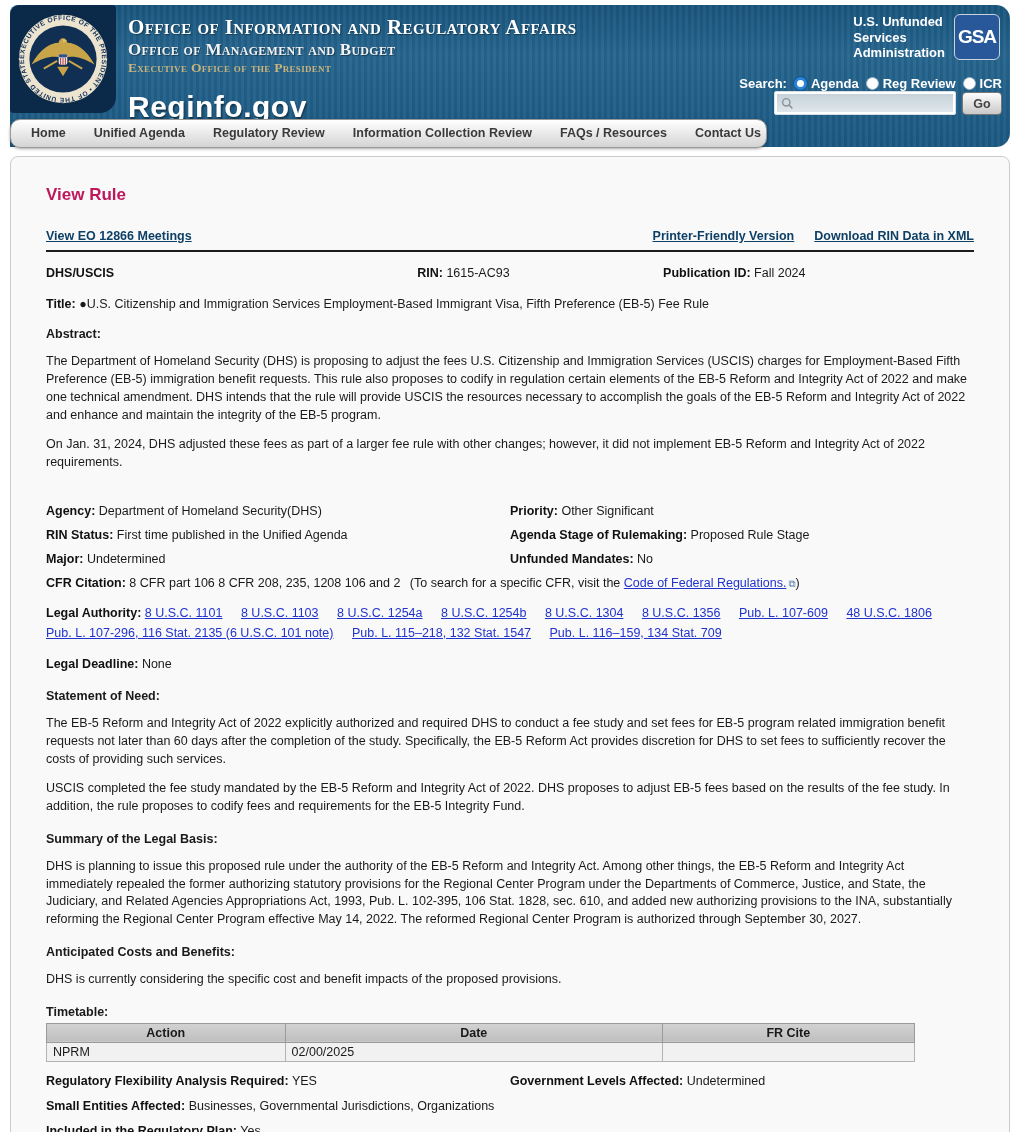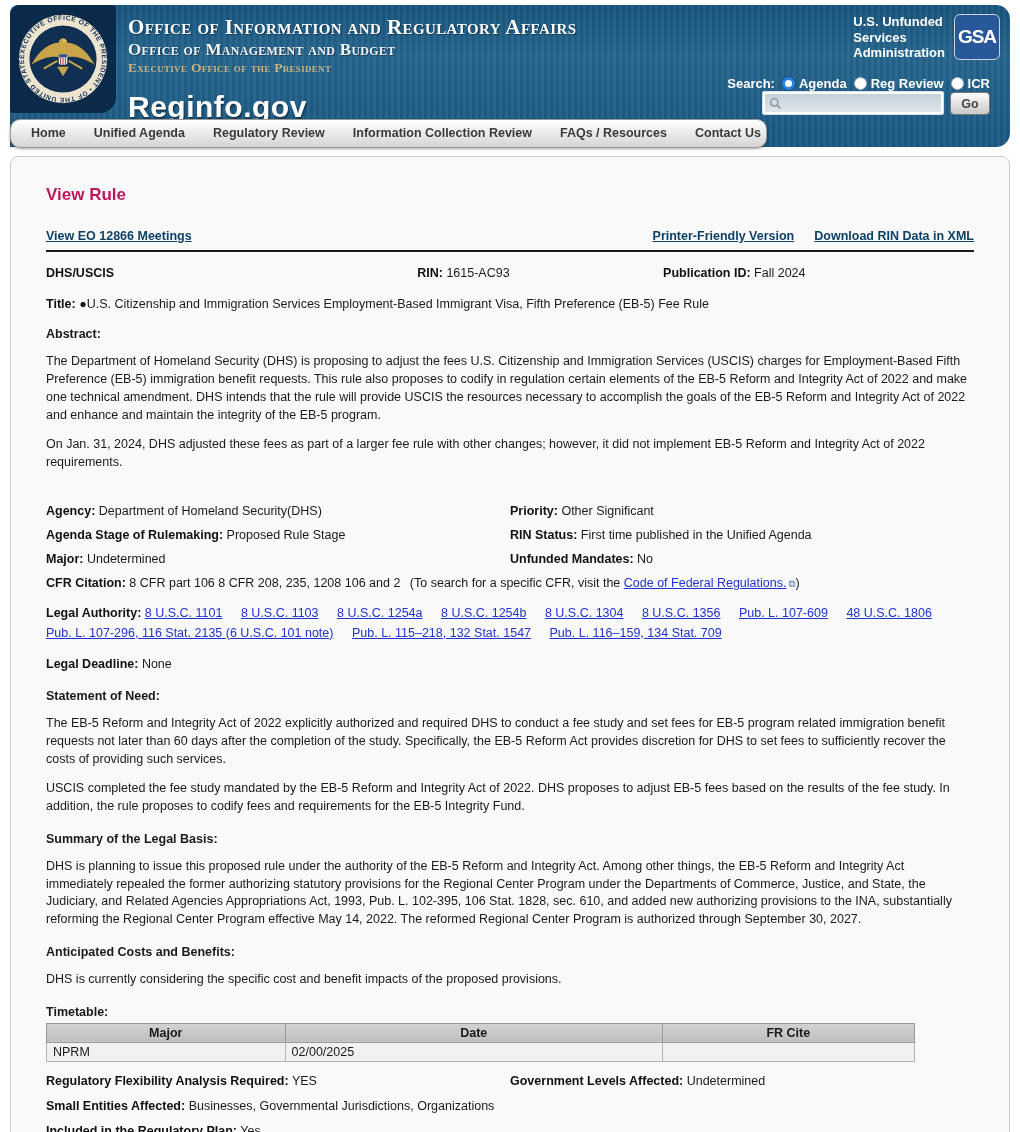--- a/index.html
+++ b/index.html
@@ -45,21 +45,21 @@
 
   .gsa-area { position:absolute; top:9px; right:10px; display:flex; align-items:center; gap:9px; cursor:pointer; }
   .gsa-text { color:#ffffff; font-weight:bold; font-size:13px; line-height:1.2; }
   .gsa-logo {
     width:46px; height:46px; background:#28589a; border:1px solid #c8d4de; border-radius:6px;
     color:#ffffff; font-weight:bold; font-size:19px; letter-spacing:-1px;
     display:flex; align-items:center; justify-content:center;
     font-family:"Liberation Sans", sans-serif;
   }
 
-  .search-area { position:absolute; top:71px; right:20px; }
+  .search-area { position:absolute; top:71px; right:8px; }
   .search-row1 { display:flex; align-items:center; gap:7px; color:#ffffff; font-weight:bold; font-size:13px; justify-content:flex-end; }
   .radio { width:13px; height:13px; border-radius:50%; background:#ffffff; border:1px solid #9fb3c2; display:inline-block; cursor:pointer; }
   .radio.selected { background:#ffffff; border:3.5px solid #2b82d9; box-shadow: 0 0 0 1px #12558f; }
   .radio-opt { display:flex; align-items:center; gap:4px; cursor:pointer; }
   .search-row2 { display:flex; align-items:flex-end; gap:6px; justify-content:flex-end; }
   .search-input-wrap {
     width:182px; height:24px; background:#ffffff; border:1px solid #d7dee4; border-radius:2px;
     padding:2px; display:flex; align-items:center;
   }
   .search-input-inner {
@@ -252,22 +252,22 @@
       <span>●U.S. Citizenship and Immigration Services Employment-Based Immigrant Visa, Fifth Preference (EB-5) Fee Rule</span>
     </div>
 
     <div class="section-label" style="margin-top:0;">Abstract:</div>
     <p class="body-p">The Department of Homeland Security (DHS) is proposing to adjust the fees U.S. Citizenship and Immigration Services (USCIS) charges for Employment-Based Fifth Preference (EB-5) immigration benefit requests. This rule also proposes to codify in regulation certain elements of the EB-5 Reform and Integrity Act of 2022 and make one technical amendment. DHS intends that the rule will provide USCIS the resources necessary to accomplish the goals of the EB-5 Reform and Integrity Act of 2022 and enhance and maintain the integrity of the EB-5 program.</p>
     <p class="body-p">On Jan. 31, 2024, DHS adjusted these fees as part of a larger fee rule with other changes; however, it did not implement EB-5 Reform and Integrity Act of 2022 requirements.</p>
 
     <div class="fields-grid">
       <span class="field-line"><b class="lbl">Agency:</b> <span>Department of Homeland Security(DHS)</span></span>
       <span class="field-line"><b class="lbl">Priority:</b> <span>Other Significant</span></span>
+      <span class="field-line"><b class="lbl">RIN Status:</b> <span>First time published in the Unified Agenda</span></span>
       <span class="field-line"><b class="lbl">Agenda Stage of Rulemaking:</b> <span>Proposed Rule Stage</span></span>
-      <span class="field-line"><b class="lbl">RIN Status:</b> <span>First time published in the Unified Agenda</span></span>
       <span class="field-line"><b class="lbl">Major:</b> <span>Undetermined</span></span>
       <span class="field-line"><b class="lbl">Unfunded Mandates:</b> <span>No</span></span>
 
       <span class="field-line full-row">
         <b class="lbl">CFR Citation:</b>
         <span>8 CFR part 106 8 CFR 208, 235, 1208 106 and 2</span>
         <span class="cfr-note">
           <span>(To search for a specific CFR, visit the </span><a class="blue-link">Code of Federal Regulations.</a><span class="ext-icon">⧉</span><span>)</span>
         </span>
       </span>
@@ -300,21 +300,21 @@
     <div class="section-label">Summary of the Legal Basis:</div>
     <p class="body-p">DHS is planning to issue this proposed rule under the authority of the EB-5 Reform and Integrity Act. Among other things, the EB-5 Reform and Integrity Act immediately repealed the former authorizing statutory provisions for the Regional Center Program under the Departments of Commerce, Justice, and State, the Judiciary, and Related Agencies Appropriations Act, 1993, Pub. L. 102-395, 106 Stat. 1828, sec. 610, and added new authorizing provisions to the INA, substantially reforming the Regional Center Program effective May 14, 2022. The reformed Regional Center Program is authorized through September 30, 2027.</p>
 
     <div class="section-label">Anticipated Costs and Benefits:</div>
     <p class="body-p">DHS is currently considering the specific cost and benefit impacts of the proposed provisions.</p>
 
     <div class="section-label">Timetable:</div>
     <table class="timetable">
       <thead>
         <tr>
-          <th class="col-action">Major</th>
+          <th class="col-action">Action</th>
           <th class="col-date">Date</th>
           <th class="col-fr">FR Cite</th>
         </tr>
       </thead>
       <tbody>
         <tr>
           <td>NPRM</td>
           <td>02/00/2025</td>
           <td></td>
         </tr>

